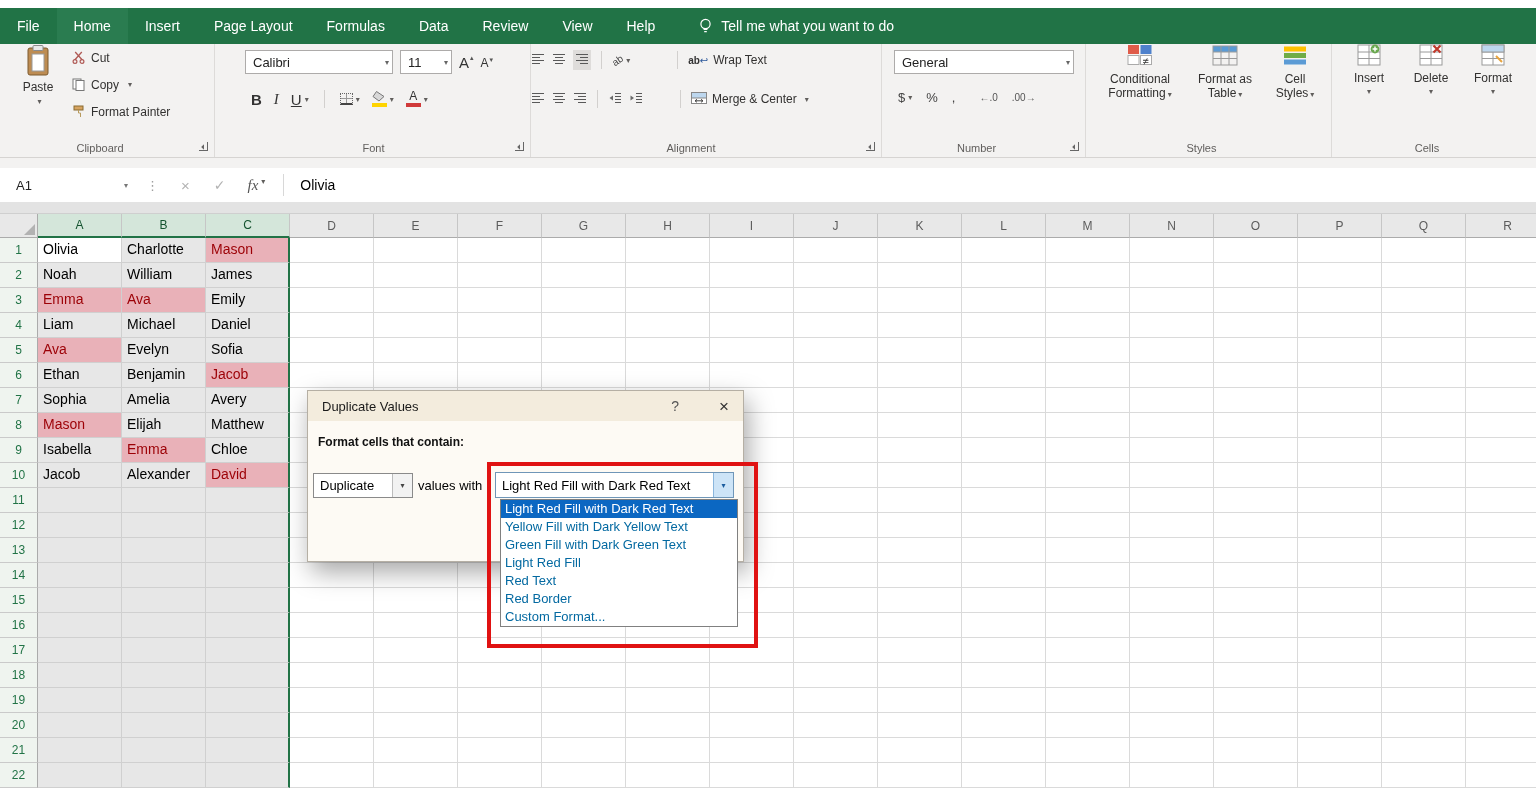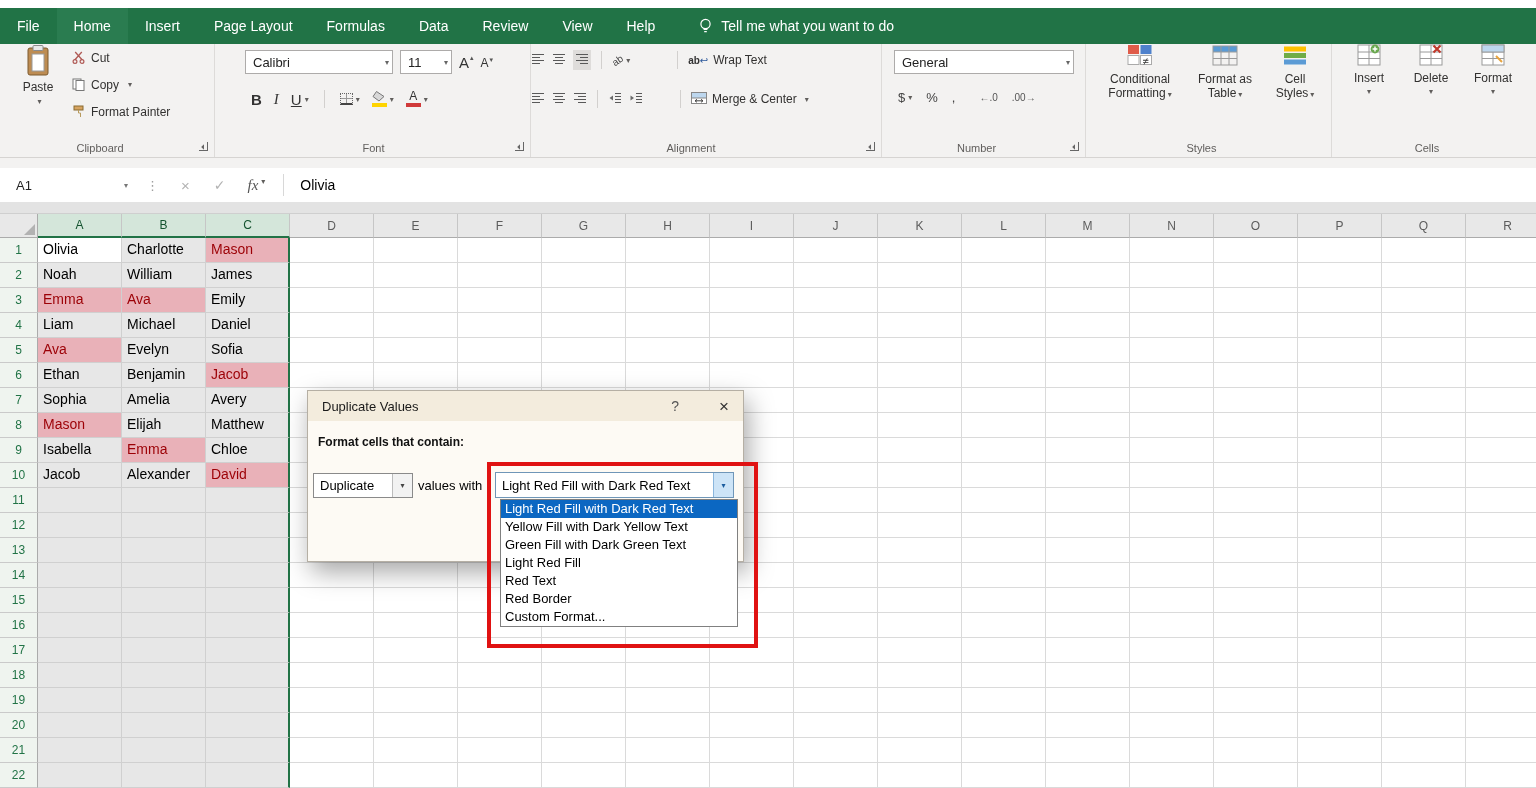--- a/index.html
+++ b/index.html
@@ -97,21 +97,21 @@
 .drow{display:flex;align-items:center;margin-top:23px}
 .dcombo{height:25px;background:#fff;border:1px solid #8a8a8a;display:flex;align-items:center;font-size:13px;cursor:pointer}
 .dcombo .txt{padding:0 6px;flex:1;white-space:nowrap;overflow:hidden}
 .cbox{width:20px;align-self:stretch;border-left:1px solid #bcbcbc;background:#f2f2f2;display:flex;align-items:center;justify-content:center;font-size:8px;color:#444}
 .cbox.blue{background:#cde4f7;border-left-color:#8ab6dd;color:#1b5c9e}
 .rule{width:100px;margin-left:1px}
 .vw{font-size:13px;margin-left:5px;width:67px;white-space:nowrap;overflow:hidden}
 .fmt{width:239px;margin-left:10px;height:26px;border-color:#6f96b8}
 
 .optlist{position:absolute;left:500px;top:499px;width:238px;background:#fff;border:1px solid #808080;z-index:45}
-.opt{height:18px;line-height:17px;padding:0 4px;font-size:13px;color:#000000;white-space:nowrap;overflow:hidden;cursor:pointer}
+.opt{height:18px;line-height:17px;padding:0 4px;font-size:13px;color:#0369a1;white-space:nowrap;overflow:hidden;cursor:pointer}
 .opt.hl{background:#0b67c2;color:#fff}
 
 .annotation{position:absolute;left:487px;top:462px;width:271px;height:186px;border:4px solid #e01212;z-index:60;pointer-events:none}
 </style>
 </head>
 <body>
 
 <div class="menubar">
   <div class="tabs">
       <div class="tab">File</div>

